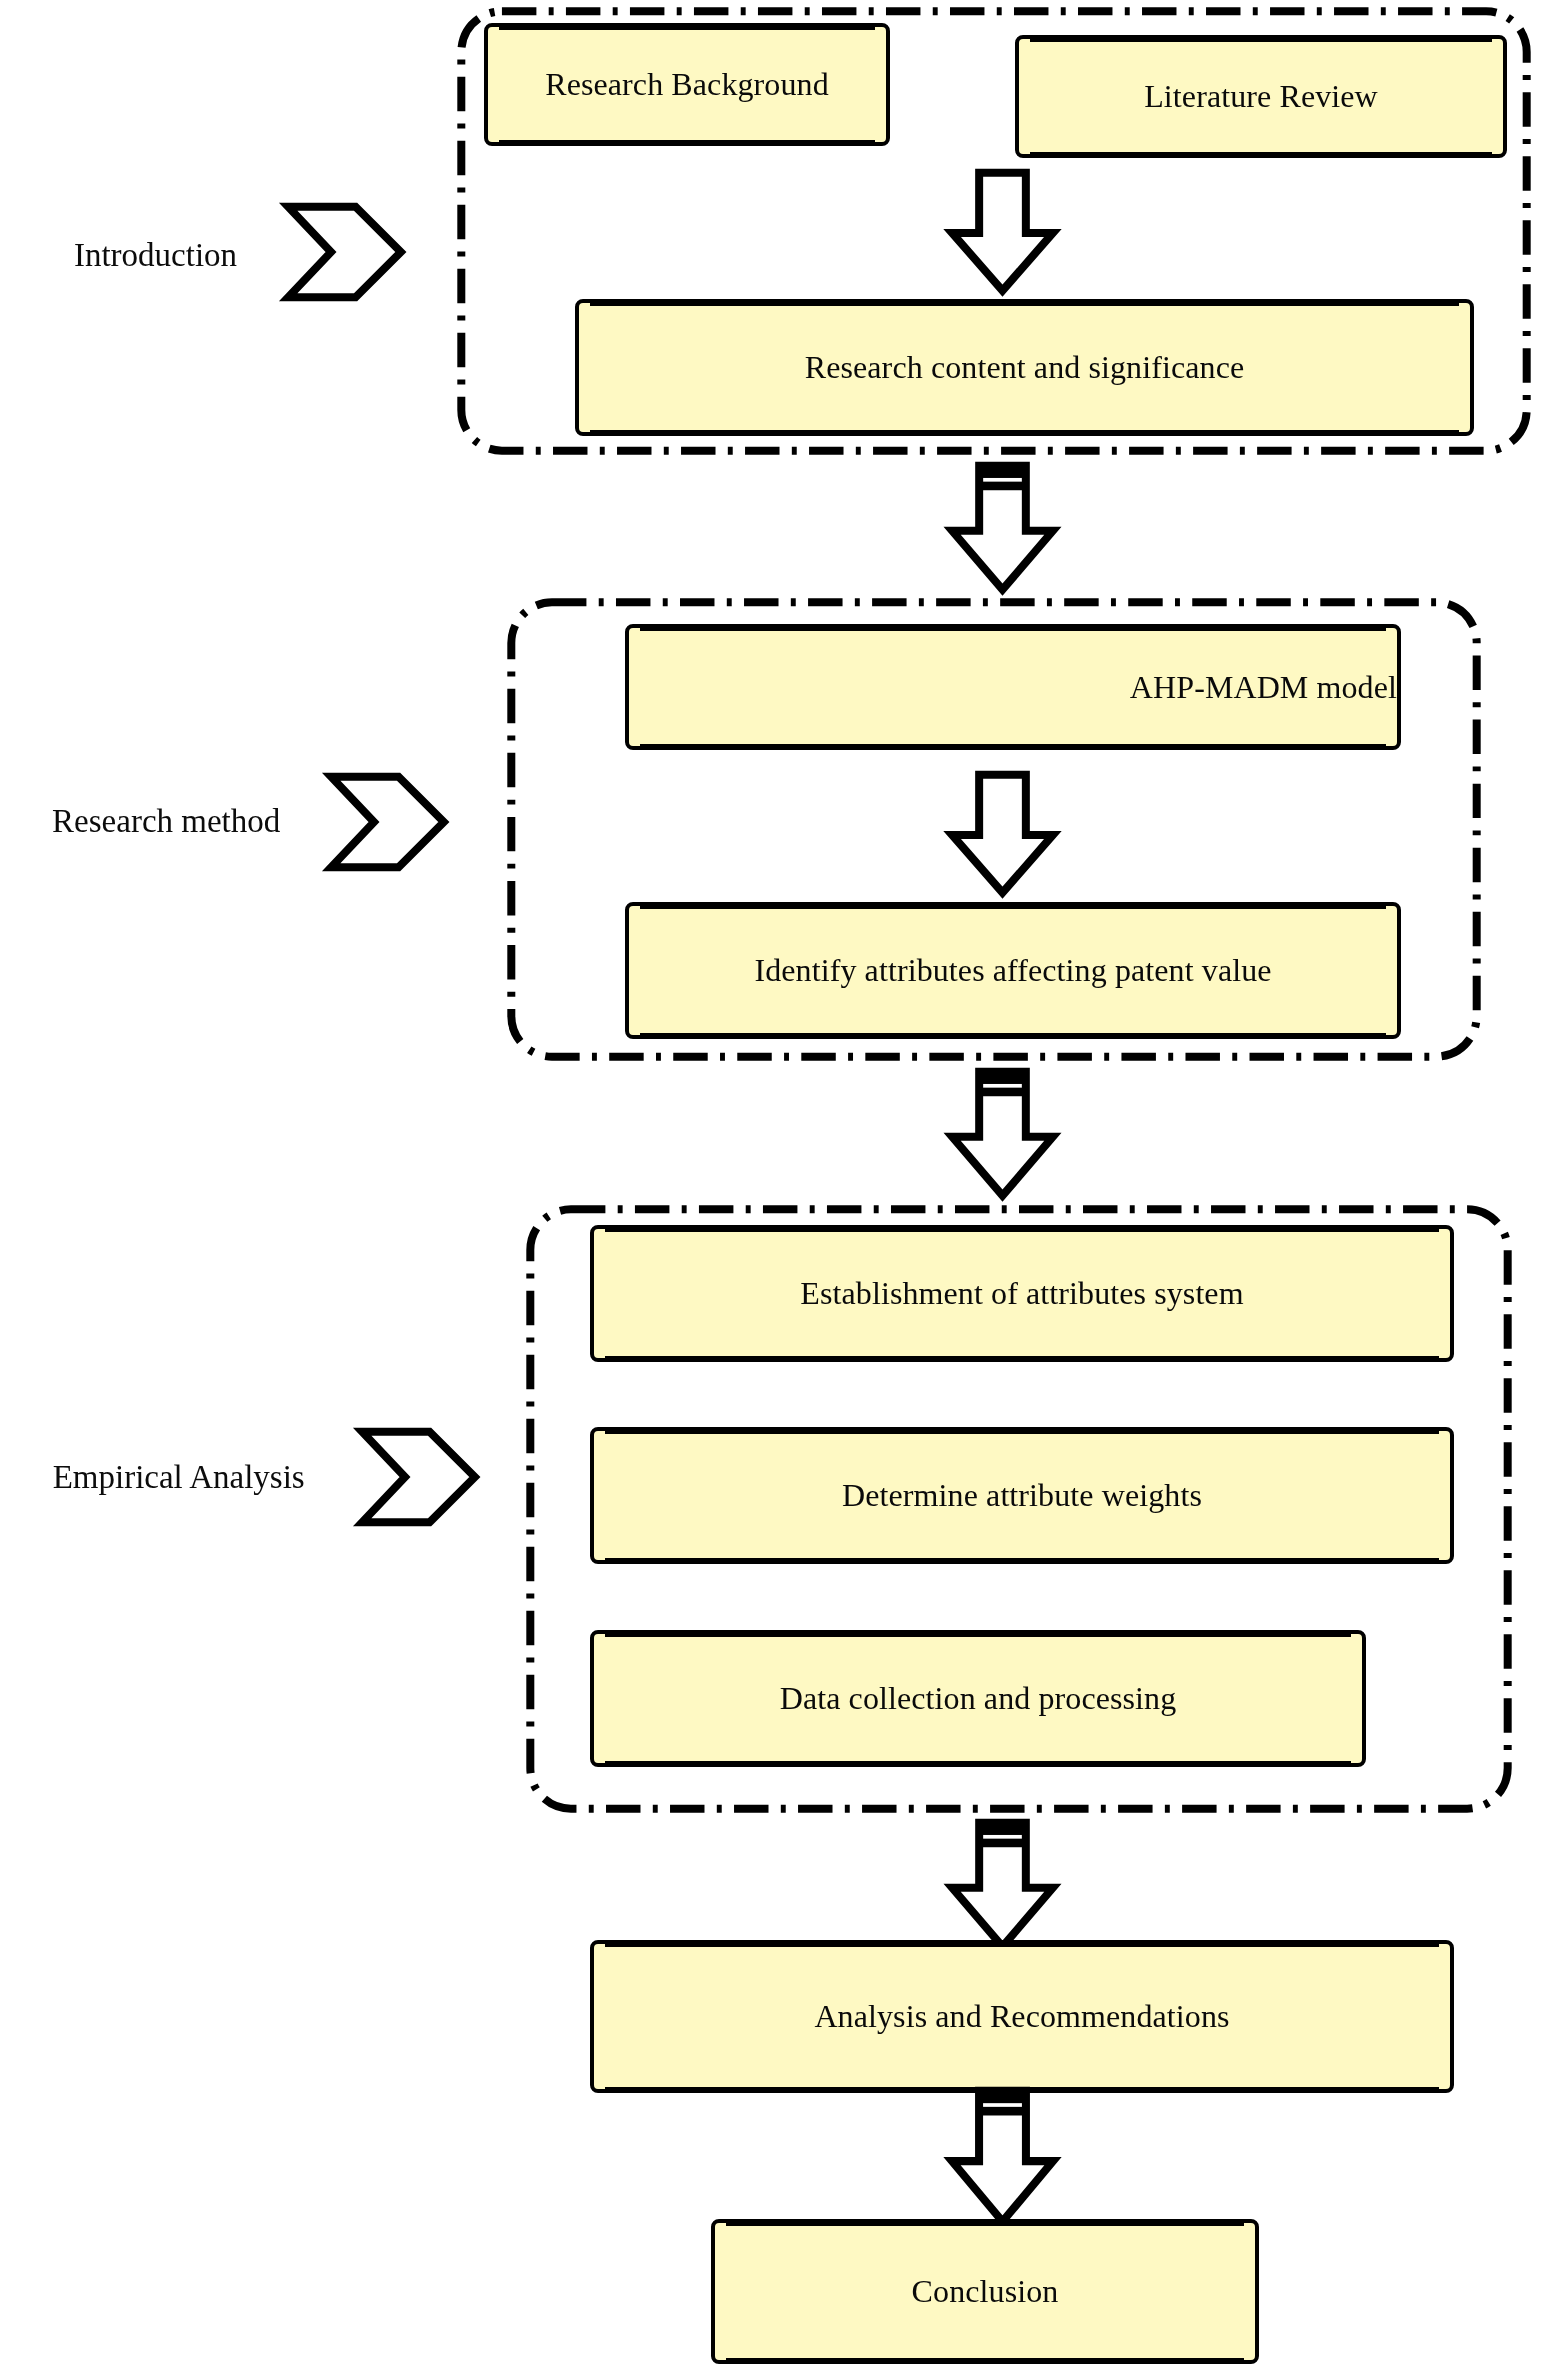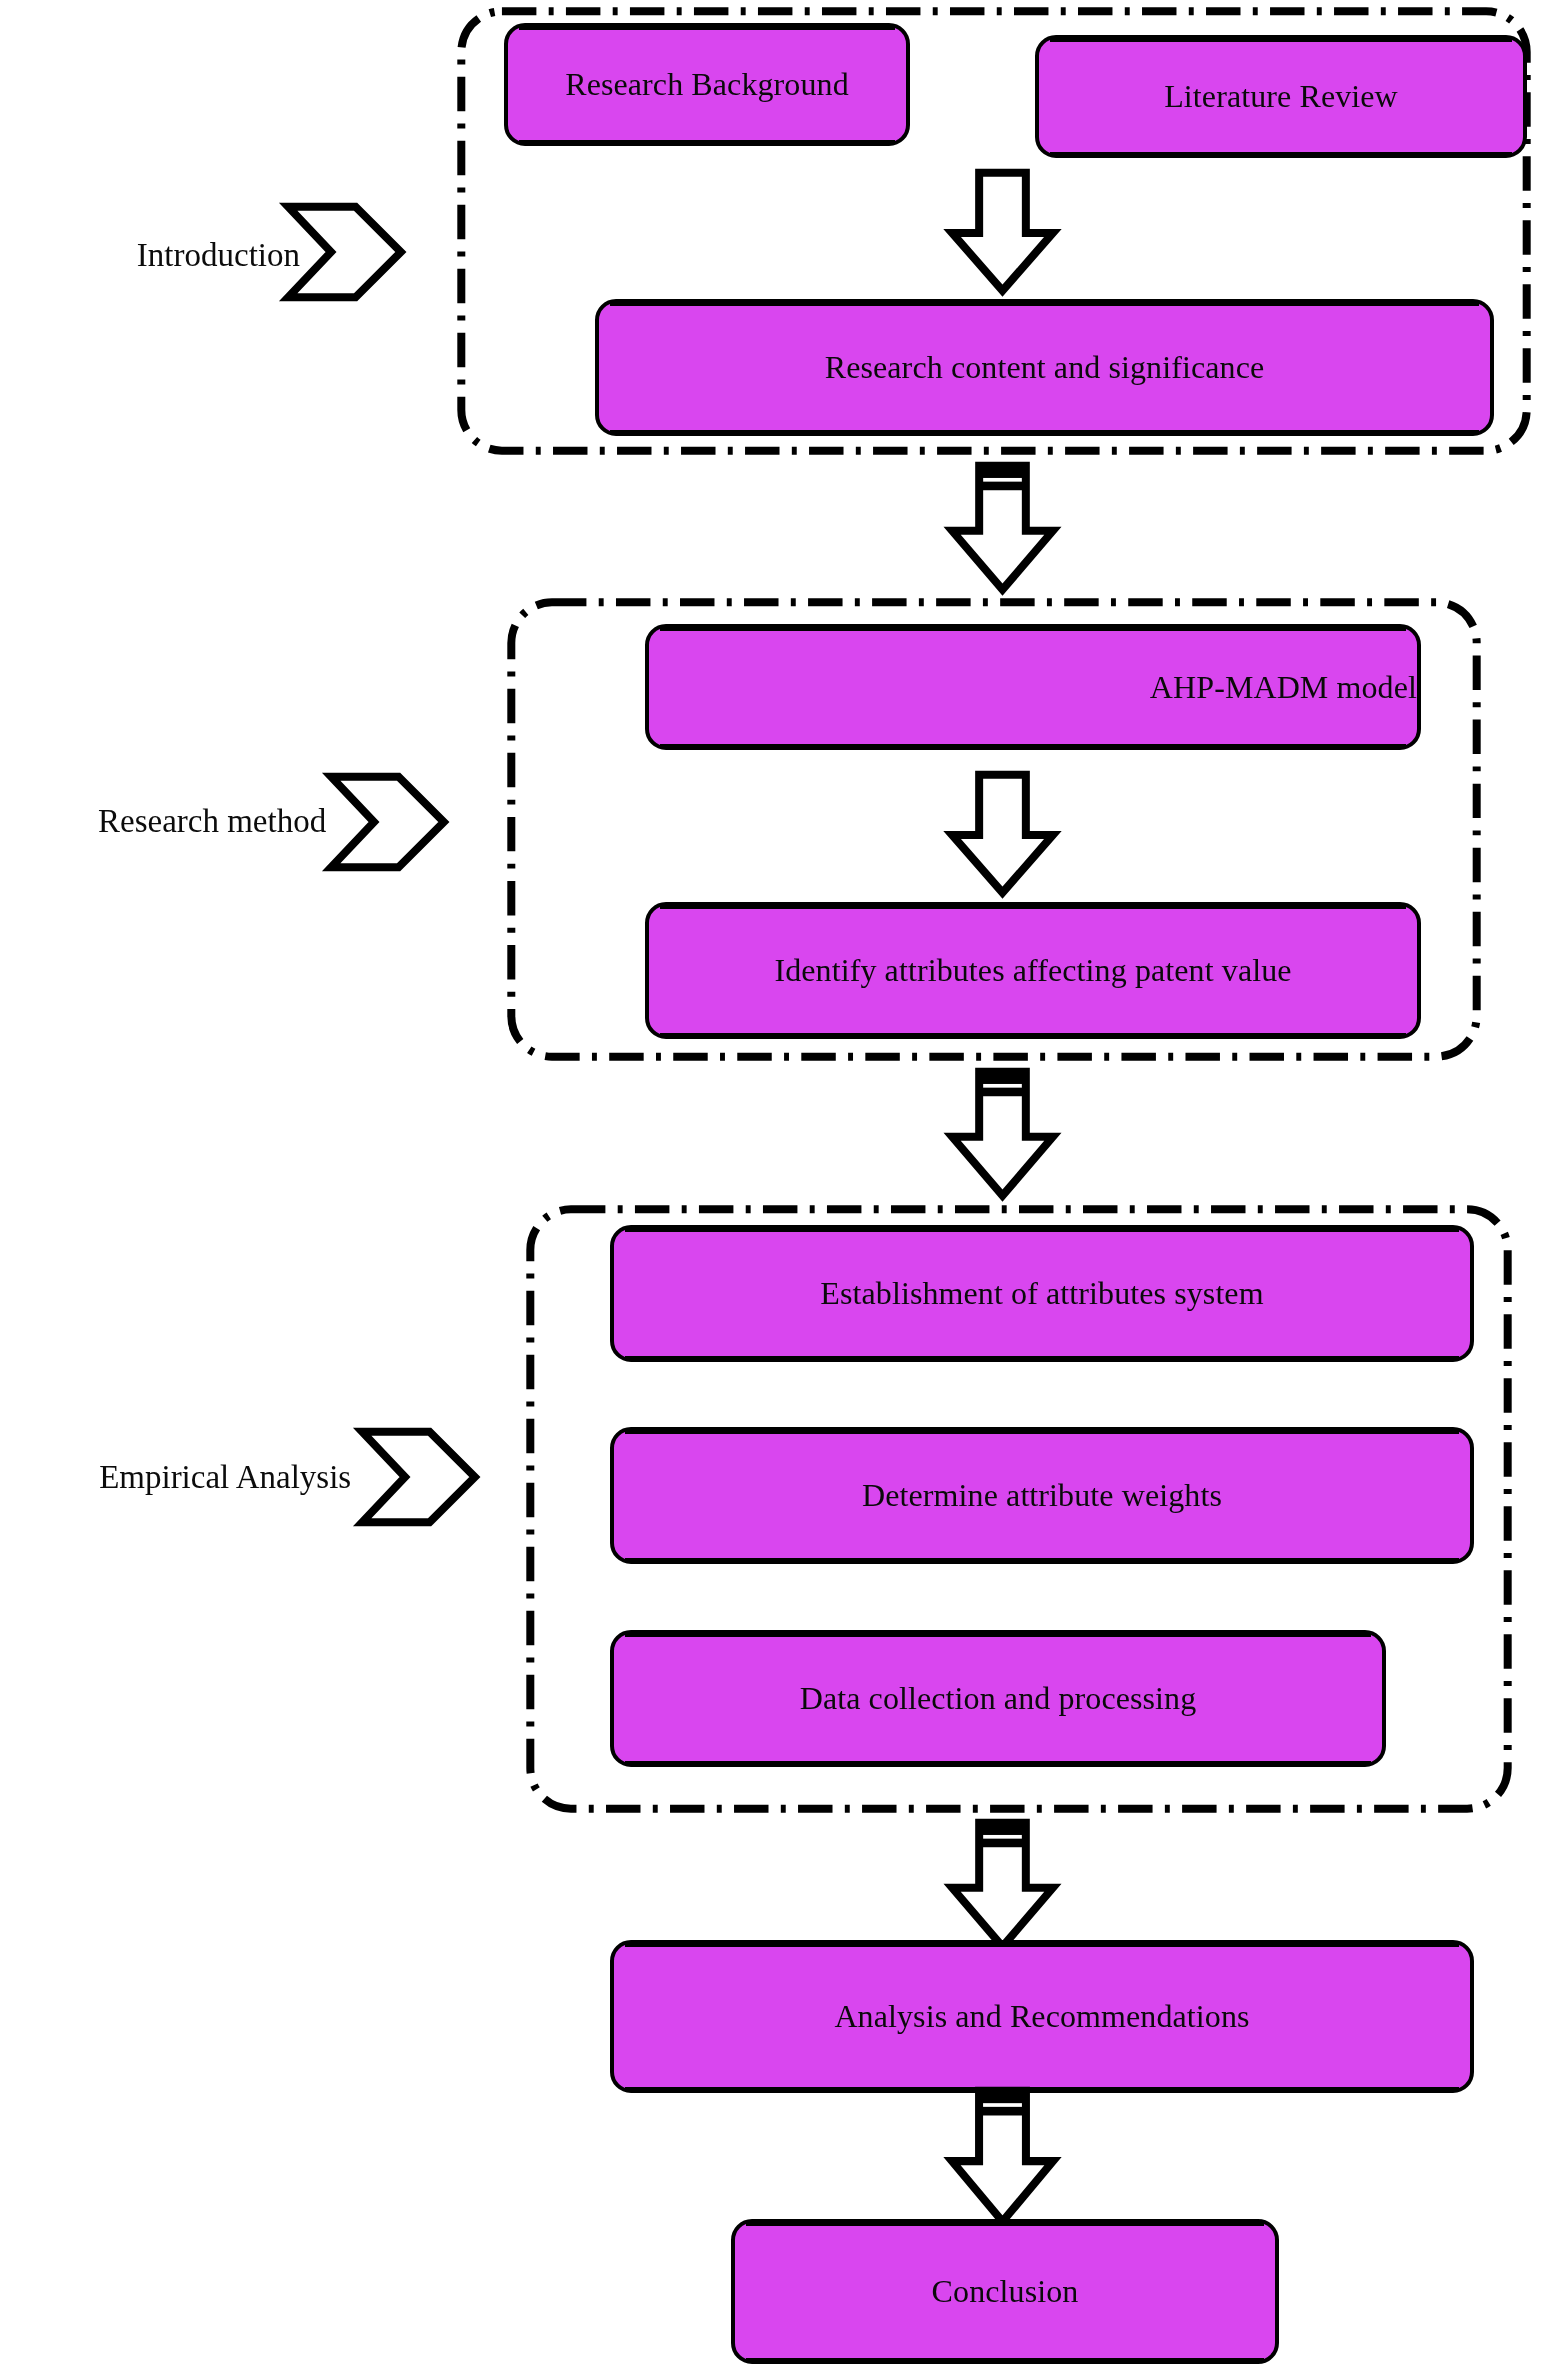--- a/index.html
+++ b/index.html
@@ -22,28 +22,27 @@
     border-radius: 43px;
     background: transparent;
   }
   .stage-box svg { position: absolute; inset: 0; width: 100%; height: 100%; overflow: visible; }
 
   
   .node {
     position: absolute;
     box-sizing: border-box;
     border: 4.3px solid #000000;
-    border-radius: 21px;
-    background: #d946ef;
+    border-radius: 8px;
+    background: #fef9c3;
     display: flex;
     align-items: center;
     justify-content: center;
     text-align: center;
     color: #0a0a0a;
-    margin-left: 20px;
   }
   .node .label {
     font-size: 32px;
     line-height: 1.15;
     letter-spacing: 0.1px;
     white-space: nowrap;
   }
   
   .node::before, .node::after {
     content: "";
@@ -54,21 +53,21 @@
   }
   .node::before { top: -0.6px; }
   .node::after  { bottom: -0.6px; }
 
   
   .stage-caption {
     position: absolute;
     font-size: 33px;
     color: #0c0c0c;
     white-space: nowrap;
-    text-align: right;
+    text-align: center;
   }
 
   
   .chevron { position: absolute; }
   .chevron svg { display: block; overflow: visible; }
 
   
   .arrow { position: absolute; }
   .arrow svg { display: block; overflow: visible; }
 </style>

